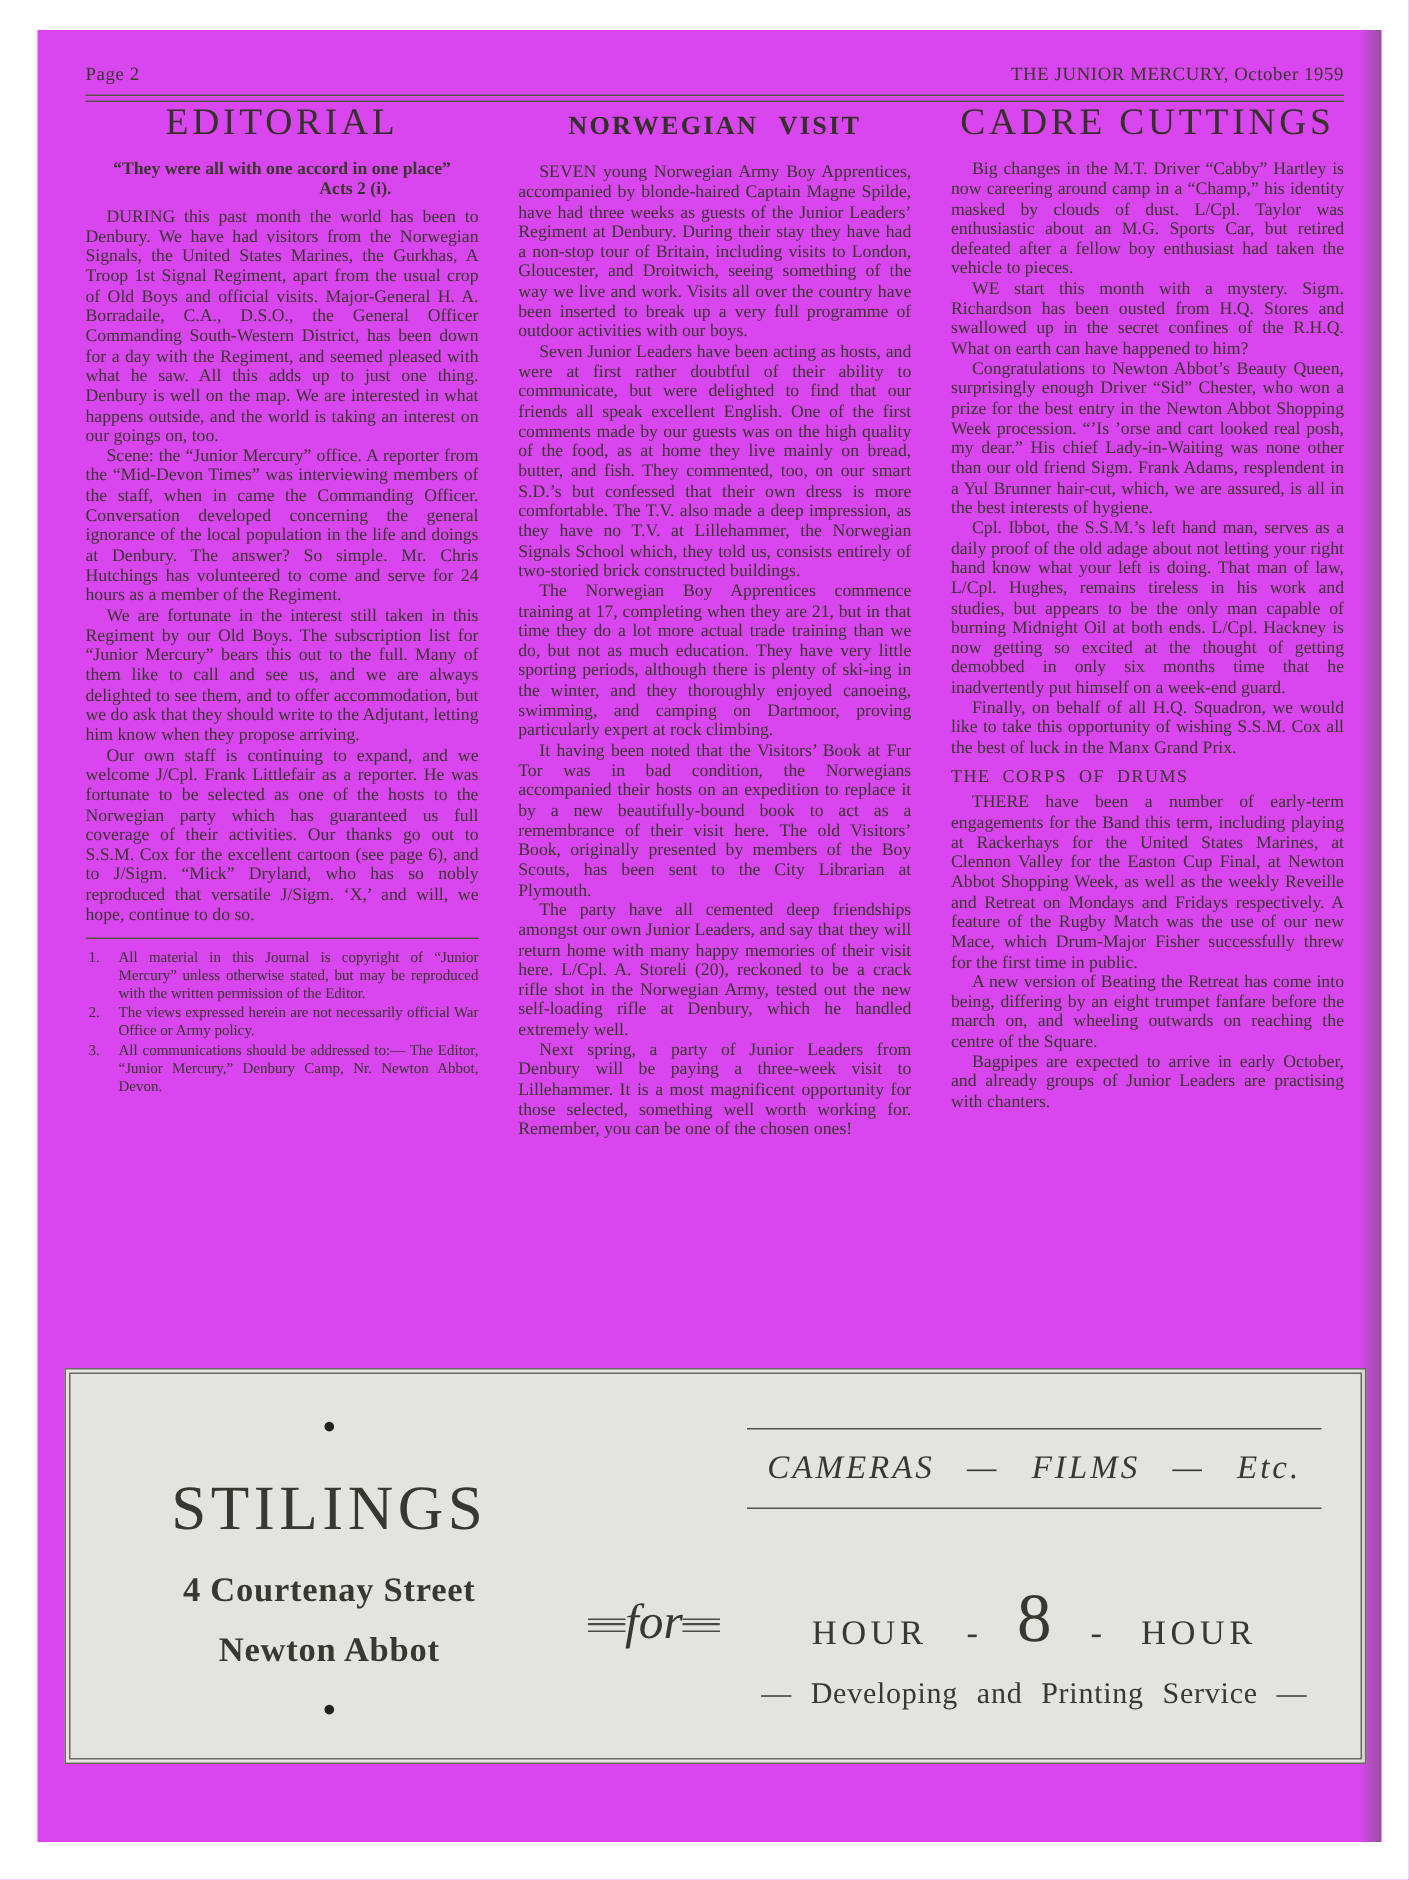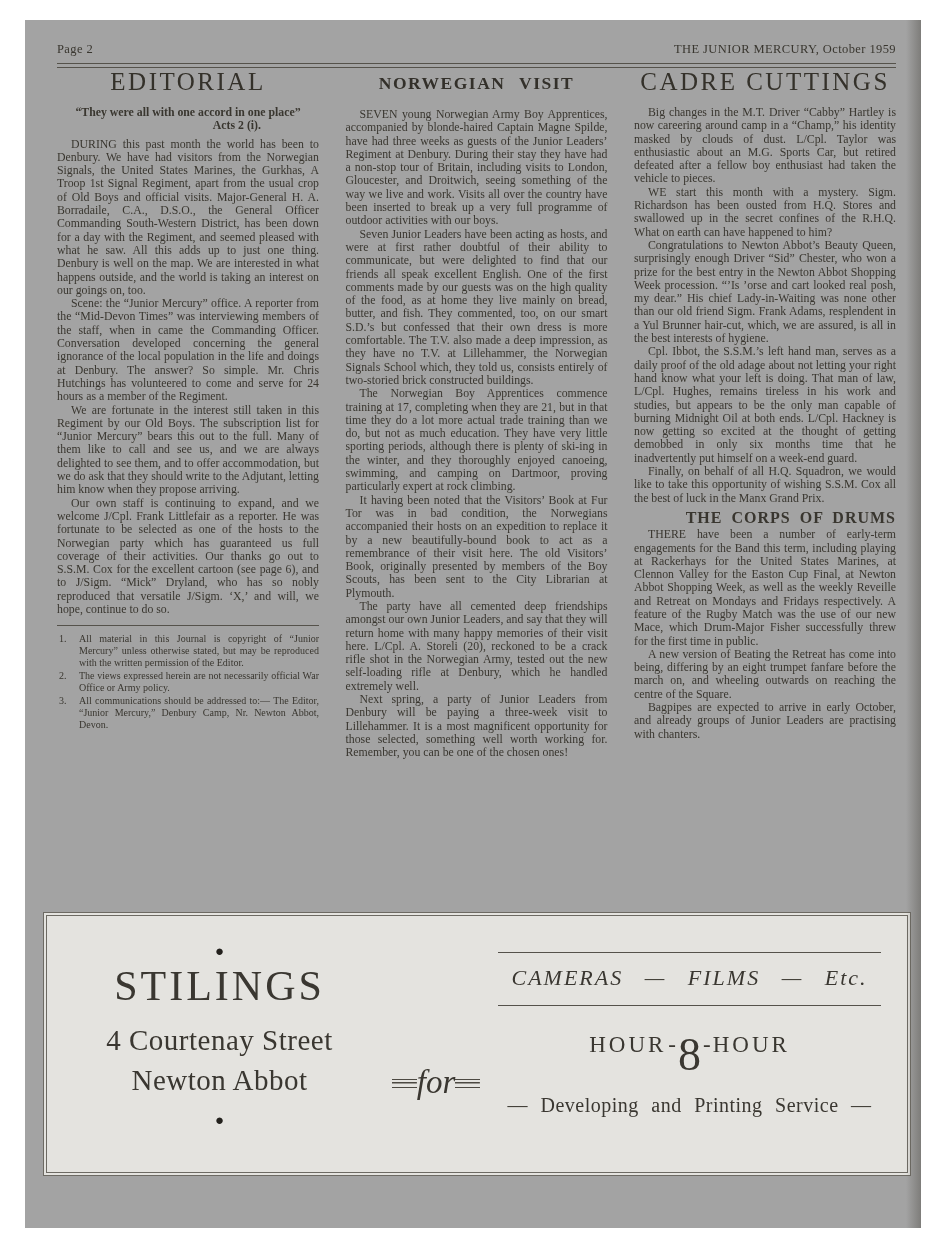--- a/index.html
+++ b/index.html
@@ -1,19 +1,19 @@
 <!DOCTYPE html>
 <html><head>
 <meta charset="utf-8">
 <style>
   html,body{margin:0;padding:0;background:#ffffff;}
   body{width:939px;height:1253px;position:relative;font-family:"Liberation Serif",serif;
        -webkit-font-smoothing:antialiased;}
   .paper{position:absolute;left:25px;top:20px;width:896px;height:1208px;
-         background:#a3a3a3;color:#39362f;box-sizing:border-box;
+         background:#d946ef;color:#39362f;box-sizing:border-box;
          padding:22px 25px 0 32px;overflow:hidden;}
   .paper::after{content:"";position:absolute;top:0;right:0;bottom:0;width:15px;
          background:linear-gradient(to right,rgba(120,118,112,0),rgba(95,93,88,.55));pointer-events:none;}
   
   .masthead{display:flex;justify-content:space-between;font-size:12.5px;letter-spacing:.4px;}
   .double-rule{margin-top:6px;height:3px;border-top:1px solid #55524b;border-bottom:1px solid #55524b;}
   
   .columns{display:flex;justify-content:space-between;height:806px;overflow:hidden;}
   .col{width:262px;font-size:11.8px;line-height:13.3px;text-align:justify;}
   .col p{margin:0;text-indent:14px;}
@@ -21,44 +21,44 @@
         letter-spacing:2.5px;text-align:center;text-indent:0;color:#34312a;white-space:nowrap;}
   h2.sans-title{margin:2px 0 12px 0;font-family:Liberation Serif, serif;font-size:17.5px;
         line-height:26px;font-weight:bold;letter-spacing:1.5px;word-spacing:8px;text-align:center;color:#33302a;}
   .epigraph{font-weight:bold;text-align:center;text-indent:0 !important;}
   .epigraph-src{font-weight:bold;text-align:right !important;padding-right:58px;text-indent:0 !important;margin-bottom:5px !important;}
   .bold-par{font-weight:bold;}
   .foot-rule{border:none;border-top:1px solid #55524b;margin:9px 0 7px 0;}
   .footnotes{font-size:10px;line-height:11.9px;}
   .footnote{position:relative;padding-left:22px;text-align:justify;margin-bottom:1px;}
   .fn-num{position:absolute;left:2px;top:0;}
-  .subhead{font-weight:bold;text-align:right;text-indent:0 !important;font-size:16px;
+  .subhead{font-weight:normal;text-align:left;text-indent:0 !important;font-size:12px;
         letter-spacing:1px;word-spacing:4px;margin:6px 0 4px 0 !important;}
   
   .ad-outer{position:absolute;left:18px;top:892px;width:868px;height:264px;
         border:1px solid #6d6a63;padding:2px;box-sizing:border-box;background:#e4e3df;}
   .ad-inner{border:1px solid #6d6a63;width:100%;height:100%;box-sizing:border-box;
         display:flex;align-items:stretch;}
   .ad-left{width:345px;display:flex;flex-direction:column;align-items:center;
         padding-top:28px;box-sizing:border-box;}
   .bullet-dot{font-size:15px;line-height:15px;color:#23211d;}
-  .shop-name{font-size:42px;line-height:46px;letter-spacing:3px;color:#3a3731;margin-top:4px;}
-  .addr{font-size:29px;line-height:26px;letter-spacing:.5px;color:#3a3731;}
+  .shop-name{font-size:42px;line-height:46px;letter-spacing:3px;color:#3a3731;margin-top:24px;}
+  .addr{font-size:23px;line-height:26px;letter-spacing:.5px;color:#3a3731;font-weight:bold;}
   .addr1{margin-top:18px;}
   .addr2{margin-top:14px;}
   .ad-left .bullet-bottom{margin-top:20px;}
   .ad-mid{width:88px;display:flex;flex-direction:row;align-items:center;padding-top:78px;box-sizing:border-box;}
   .triple-bar{width:42px;height:7px;border-top:1.5px solid #4c4942;border-bottom:1.5px solid #4c4942;
         background:linear-gradient(#4c4942,#4c4942) center/100% 1.5px no-repeat;}
   .for-word{font-style:italic;font-size:33px;line-height:40px;margin:8px 0 10px 0;color:#3a3731;}
   .ad-right{flex:1;display:flex;flex-direction:column;padding:22px 26px 0 18px;box-sizing:border-box;}
   .tagline{font-style:italic;font-size:22px;letter-spacing:1px;word-spacing:16px;text-align:center;color:#3a3731;}
   .ad-rule{border:none;border-top:1px solid #55524b;margin:14px 0 12px 0;}
   .products{font-style:italic;font-size:22px;letter-spacing:2px;word-spacing:14px;text-align:center;color:#3a3731;}
-  .hour-line{display:flex;align-items:flex-start;justify-content:center;gap:2px;margin-top:14px;color:#3a3731;}
+  .hour-line{display:flex;align-items:flex-end;justify-content:center;gap:26px;margin-top:38px;color:#3a3731;}
   .hour-word{font-size:23px;letter-spacing:3px;}
   .hour-dash{font-size:23px;}
   .hour-eight{font-size:46px;line-height:46px;font-weight:normal;}
   .service{font-size:20px;letter-spacing:.5px;word-spacing:7px;text-align:center;margin-top:16px;color:#3a3731;}
 </style>
 </head>
 <body>
 
 <div class="paper">
 

